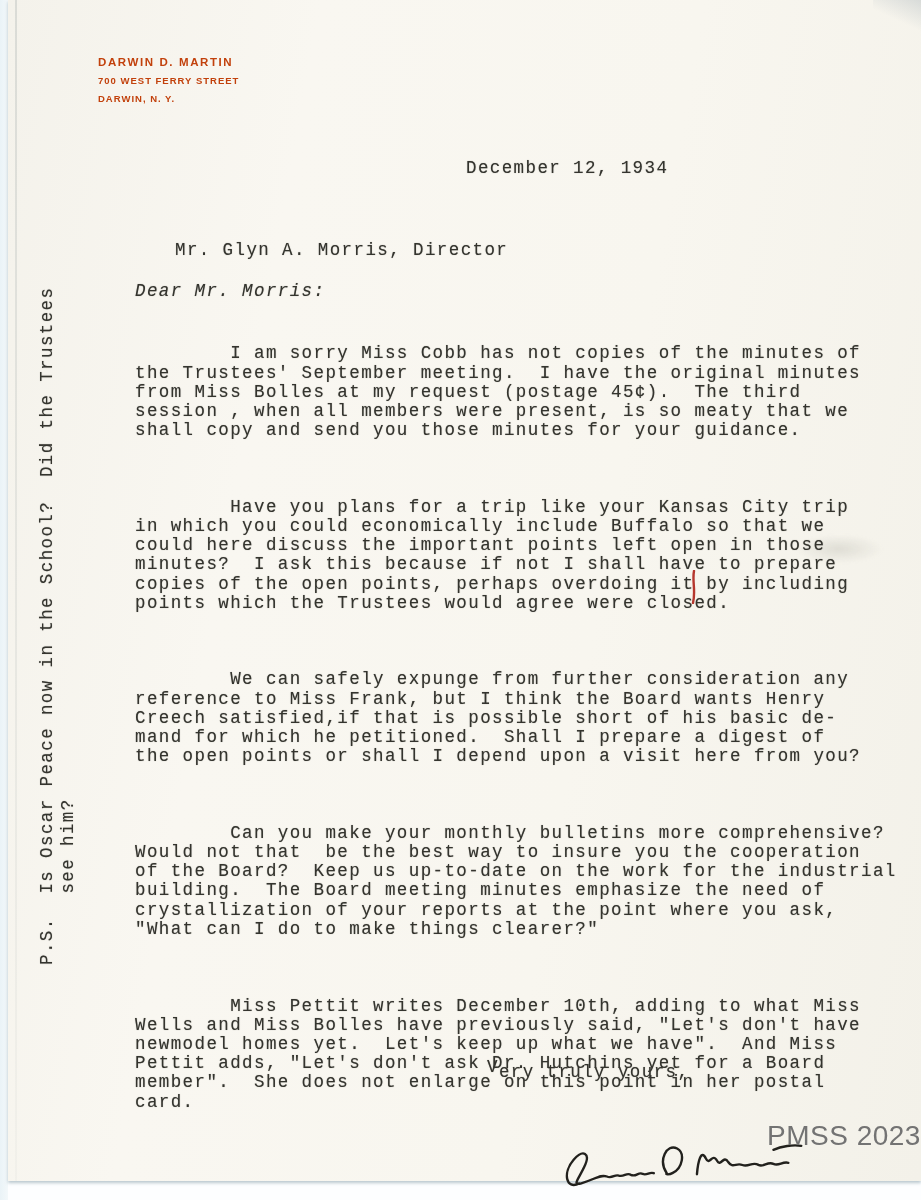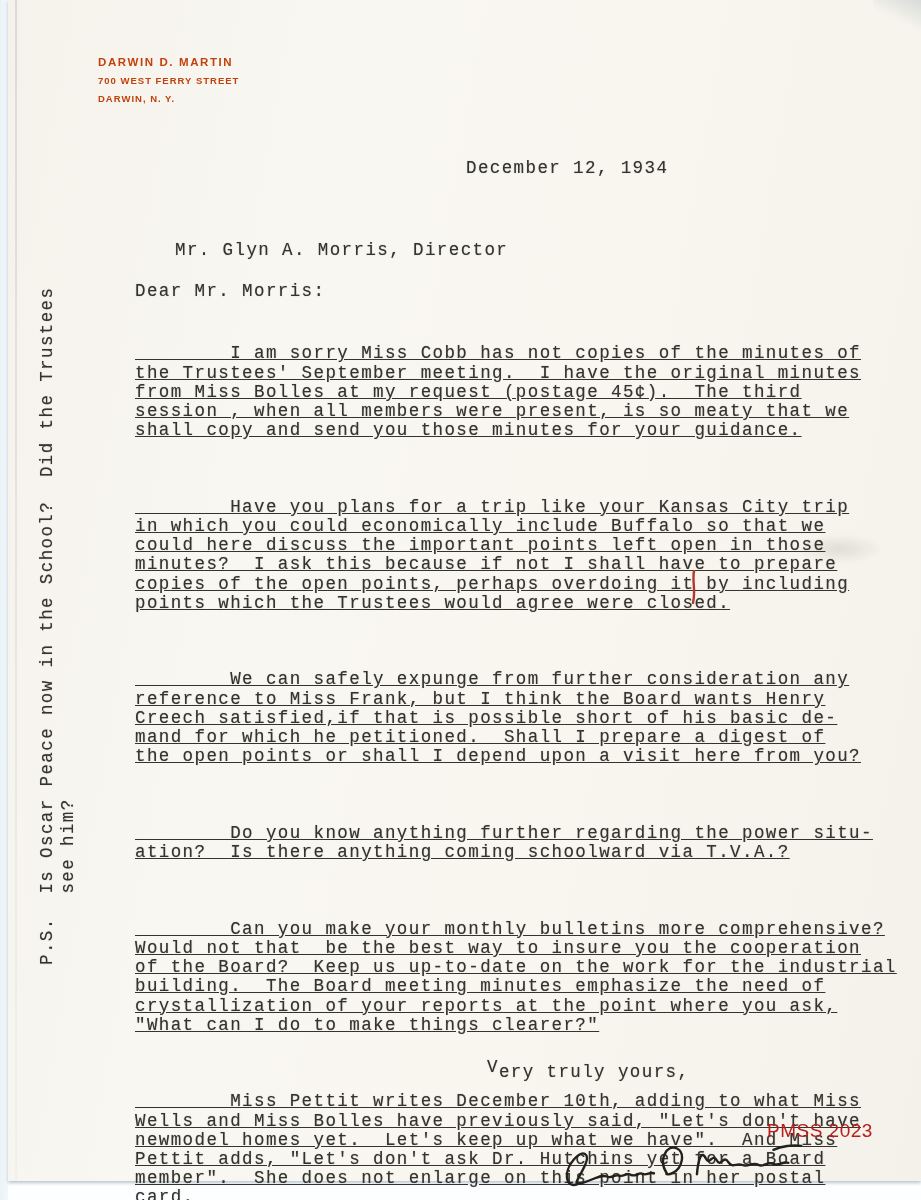--- a/index.html
+++ b/index.html
@@ -44,44 +44,44 @@
   .tw{
     font-family:"Liberation Mono","DejaVu Sans Mono",monospace;
     color:#34342e;
     font-size:17.5px;
     letter-spacing:1.4px;
     text-shadow:0 0 1px rgba(52,52,46,0.45);
     white-space:pre;
   }
   .date{position:absolute;left:458px;top:158px;margin-left:8px;}
   .recipient{position:absolute;left:135px;top:202px;line-height:19.5px;margin-left:40px;}
-  .salutation{position:absolute;left:135px;top:281px;}
+  .salutation{position:absolute;left:135px;top:281px;font-style:italic;}
   .body-text{position:absolute;left:135px;top:306px;line-height:19.2px;}
-  .body-text p{margin:0 0 19px 0;text-decoration:underline;}
+  .body-text p{margin:0 0 19px 0;}
   .closing{position:absolute;left:487px;top:1062px;}
   .closing .vcap{position:relative;top:-5px;}
 
   
   .ps{
     position:absolute;left:-282px;top:604px;width:680px;height:42px;
     line-height:21px;transform:rotate(-90deg);transform-origin:center center;
   }
 
   
   .signature{position:absolute;left:550px;top:1130px;width:270px;height:62px;transform:rotate(-4deg);}
   .signature path{stroke:#22211d;stroke-width:2.4;fill:none;stroke-linecap:round;stroke-linejoin:round;}
 
   
   .red-mark{position:absolute;left:689px;top:570px;width:10px;height:34px;}
   .red-mark path{stroke:#b5372e;stroke-width:2.4;fill:none;stroke-linecap:round;}
 
   
   .watermark{
     position:absolute;left:767px;top:1120px;
-    font-size:19px;letter-spacing:0.5px;color:#b91c1c;white-space:nowrap;
+    font-size:28px;letter-spacing:0.5px;color:#737373;white-space:nowrap;
   }
 </style>
 </head>
 <body>
 
 <div class="scan-strip"></div>
 <div class="paper"></div>
 <div class="edge-line"></div>
 <div class="corner-fold"></div>
 <div class="smudge"></div>
@@ -110,22 +110,20 @@
 in which you could economically include Buffalo so that we
 could here discuss the important points left open in those
 minutes?  I ask this because if not I shall have to prepare
 copies of the open points, perhaps overdoing it by including
 points which the Trustees would agree were closed.</p>
   <p>        We can safely expunge from further consideration any
 reference to Miss Frank, but I think the Board wants Henry
 Creech satisfied,if that is possible short of his basic de-
 mand for which he petitioned.  Shall I prepare a digest of
 the open points or shall I depend upon a visit here from you?</p>
-  <p>        Do you know anything further regarding the power situ-
-ation?  Is there anything coming schoolward via T.V.A.?</p>
   <p>        Can you make your monthly bulletins more comprehensive?
 Would not that  be the best way to insure you the cooperation
 of the Board?  Keep us up-to-date on the work for the industrial
 building.  The Board meeting minutes emphasize the need of
 crystallization of your reports at the point where you ask,
 "What can I do to make things clearer?"</p>
   <p>        Miss Pettit writes December 10th, adding to what Miss
 Wells and Miss Bolles have previously said, "Let's don't have
 newmodel homes yet.  Let's keep up what we have".  And Miss
 Pettit adds, "Let's don't ask Dr. Hutchins yet for a Board

